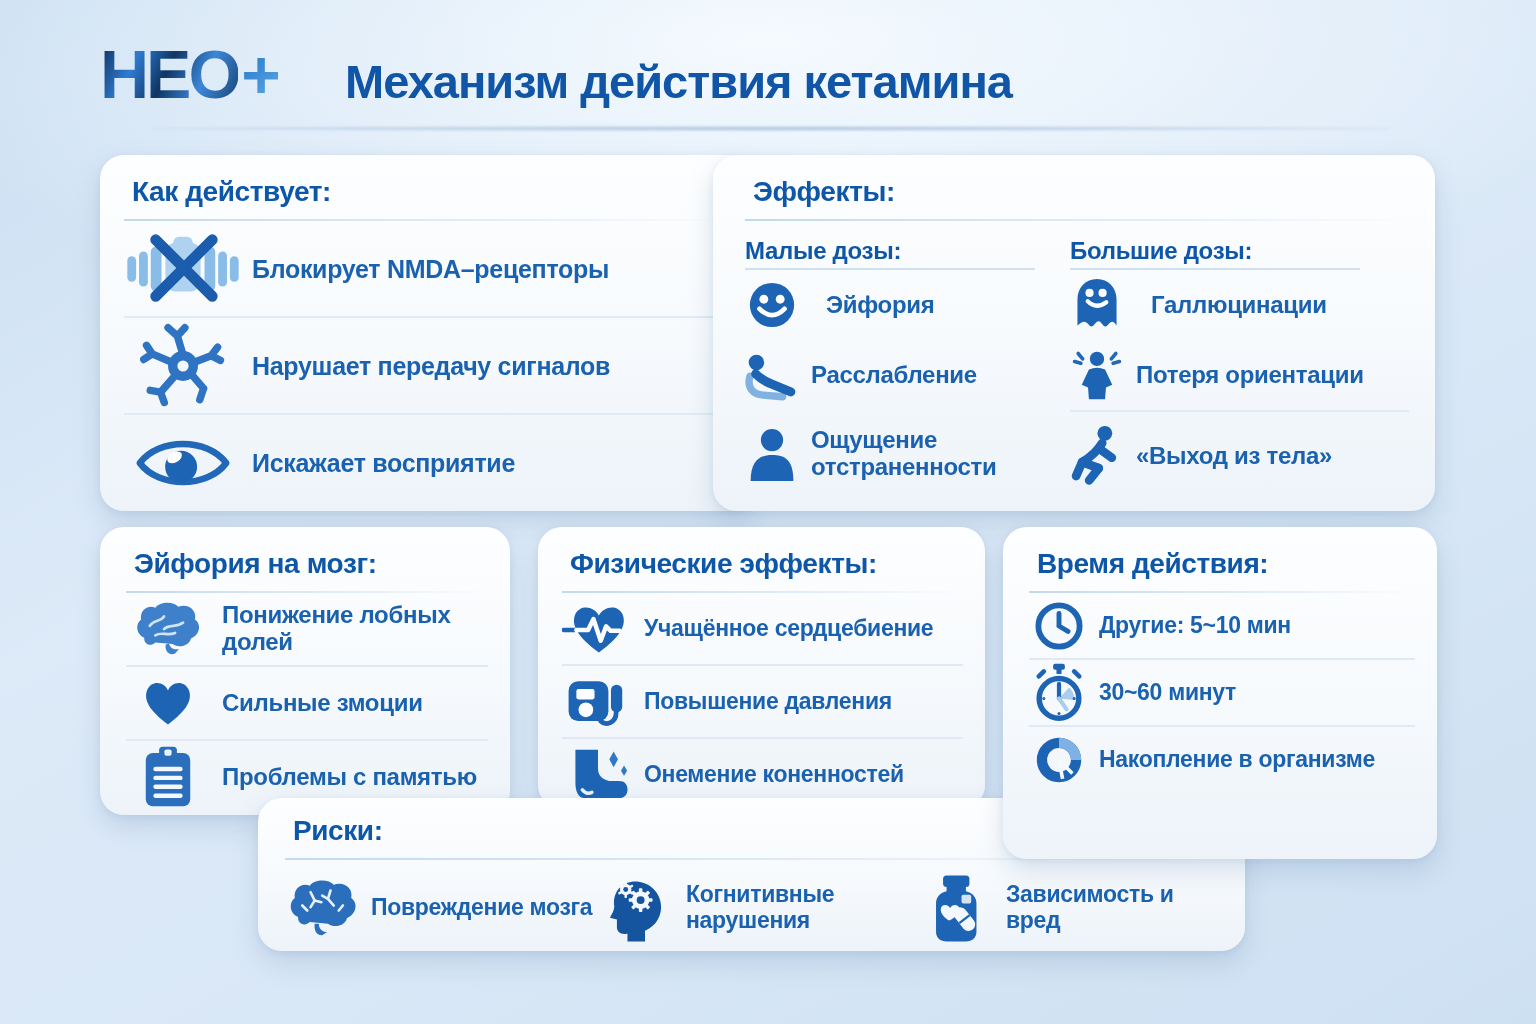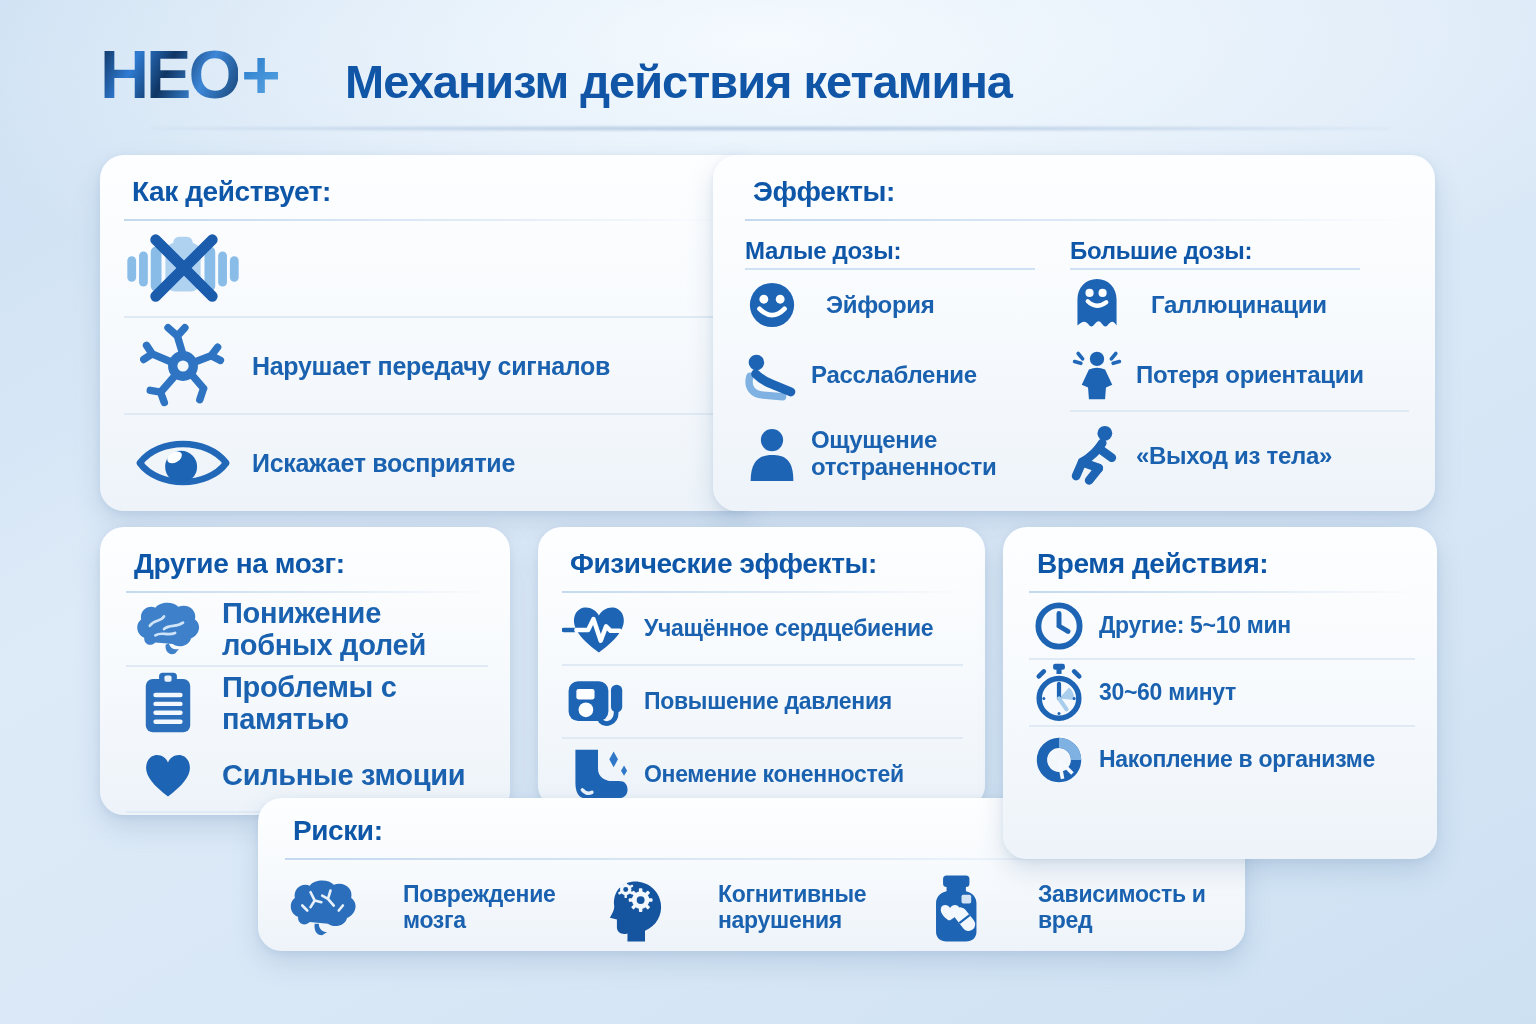--- a/index.html
+++ b/index.html
@@ -57,32 +57,32 @@
   .subtitle{font-size:24px;font-weight:700;color:#0E57A8;margin-top:16px;padding-bottom:3px;border-bottom:2px solid #cfe2f4;width:290px;letter-spacing:-0.3px;}
   #card-effects .row-a{height:70px;gap:15px;}
   #card-effects .row-b{height:70px;}
   #card-effects .row-c{height:88px;}
   #card-effects .ic{width:54px;}
   #card-effects .lbl{font-size:24px;margin-left:12px;}
   #card-effects .wrap-lbl{width:215px;}
 
   #card-brain .row{height:72px;}
   #card-brain .ic{width:84px;}
-  #card-brain .lbl{font-size:29px;margin-left:12px;}
+  #card-brain .lbl{font-size:24px;margin-left:12px;}
 
   #card-physical .row{height:71px;}
   #card-physical .ic{width:72px;}
   #card-physical .lbl{font-size:23px;margin-left:10px;}
 
   #card-timing .row{height:65px;}
   #card-timing .ic{width:60px;}
   #card-timing .lbl{font-size:23px;margin-left:10px;}
 
   #card-risks .risk-row{display:flex;align-items:center;height:88px;margin-top:4px;}
-  #card-risks .risk-item{display:flex;align-items:center;gap:32px;}
+  #card-risks .risk-item{display:flex;align-items:center;}
   #card-risks .risk-item.i1{width:315px;flex:none;}
   #card-risks .risk-item.i2{width:320px;flex:none;}
   #card-risks .ic{width:76px;}
   #card-risks .lbl{font-size:23px;margin-left:10px;}
 </style>
 </head>
 <body>
 
 <div class="stage">
 
@@ -174,20 +174,21 @@
             <rect x="108" y="30" width="9" height="26" rx="4.5"></rect>
           </g>
           <rect x="50" y="10" width="20" height="12" rx="6" fill="#AFD2F0"></rect>
           <rect x="42" y="16" width="36" height="50" rx="10" fill="#AFD2F0"></rect>
           <g stroke="#1B5CAD" stroke-width="11" stroke-linecap="round">
             <line x1="32" y1="13" x2="90" y2="71"></line>
             <line x1="90" y1="13" x2="32" y2="71"></line>
           </g>
         </svg>
       </span>
+      <span class="lbl">Блокирует NMDA–рецепторы</span>
     </div>
     <div class="row sep-b">
       <span class="ic">
         <svg viewBox="0 0 92 92" width="86" height="86">
           <g stroke="#2F74C2" stroke-width="8" stroke-linecap="round" fill="none">
             <path d="M46,34 L40,14 M40,14 L30,5 M40,14 L48,5"></path>
             <path d="M34,42 L13,33 M13,33 L4,39 M13,33 L7,24"></path>
             <path d="M36,58 L22,74 M22,74 L11,72 M22,74 L26,85"></path>
             <path d="M58,42 L76,35 M76,35 L86,40 M76,35 L83,26"></path>
             <path d="M56,56 L68,70 M68,70 L64,82"></path>
@@ -288,59 +289,59 @@
               </g>
             </svg>
           </span>
           <span class="lbl">«Выход из тела»</span>
         </div>
       </div>
     </div>
   </div>
 
   <div class="card" id="card-brain">
-    <div class="card-title">Другие на мозг:</div>
+    <div class="card-title">Эйфория на мозг:</div>
     <div class="title-rule"></div>
     <div class="row sep-b">
       <span class="ic">
         <svg viewBox="0 0 86 68" width="68" height="54">
           <path d="M13,45 C3,41 1,28 9,22 C7,11 17,3 27,7 C33,-1 50,-1 56,6 C68,1 80,10 77,22 C86,28 83,42 72,46 C70,55 57,59 49,53 L27,51 C21,57 12,53 13,45 Z" fill="#3F80CB"></path>
           <path d="M44,52 C46,59 52,61 57,59 L52,65 C44,68 39,62 40,54 Z" fill="#3F80CB"></path>
           <g stroke="#CFE4F7" stroke-width="3.4" fill="none" stroke-linecap="round">
             <path d="M20,30 C26,21 33,26 38,18"></path>
             <path d="M38,34 C46,27 53,33 62,26"></path>
             <path d="M27,42 C35,37 42,43 52,39"></path>
           </g>
         </svg>
       </span>
       <span class="lbl">Понижение лобных долей</span>
+    </div>
+    <div class="row sep-b">
+      <span class="ic">
+        <svg viewBox="0 0 62 58" width="56" height="52">
+          <path d="M31,53 C11,38 3,26 8,14 C13,3 27,5 31,15 C35,5 49,3 54,14 C59,26 51,38 31,53 Z" fill="#1D64B4"></path>
+        </svg>
+      </span>
+      <span class="lbl">Сильные змоции</span>
     </div>
     <div class="row">
       <span class="ic">
         <svg viewBox="0 0 58 72" width="52" height="64">
           <rect x="4" y="9" width="50" height="60" rx="8" fill="#2A6EBC"></rect>
           <rect x="19" y="2" width="20" height="13" rx="4" fill="#2A6EBC"></rect>
           <rect x="25" y="5" width="8" height="7" rx="2" fill="#E9F2FB"></rect>
           <g stroke="#F2F8FD" stroke-width="5" stroke-linecap="round">
             <line x1="15" y1="27" x2="43" y2="27"></line>
             <line x1="15" y1="37" x2="43" y2="37"></line>
             <line x1="15" y1="47" x2="43" y2="47"></line>
             <line x1="15" y1="57" x2="43" y2="57"></line>
           </g>
         </svg>
       </span>
       <span class="lbl">Проблемы с памятью</span>
-    </div>
-    <div class="row sep-b">
-      <span class="ic">
-        <svg viewBox="0 0 62 58" width="56" height="52">
-          <path d="M31,53 C11,38 3,26 8,14 C13,3 27,5 31,15 C35,5 49,3 54,14 C59,26 51,38 31,53 Z" fill="#1D64B4"></path>
-        </svg>
-      </span>
-      <span class="lbl">Сильные змоции</span>
     </div>
   </div>
 
   <div class="card" id="card-physical">
     <div class="card-title">Физические эффекты:</div>
     <div class="title-rule"></div>
     <div class="row sep-b">
       <span class="ic">
         <svg viewBox="0 0 80 64" width="72" height="58">
           <path d="M41,58 C19,42 9,28 15,15 C21,4 36,7 41,17 C46,7 61,4 67,15 C73,28 63,42 41,58 Z" fill="#1D64B4"></path>

